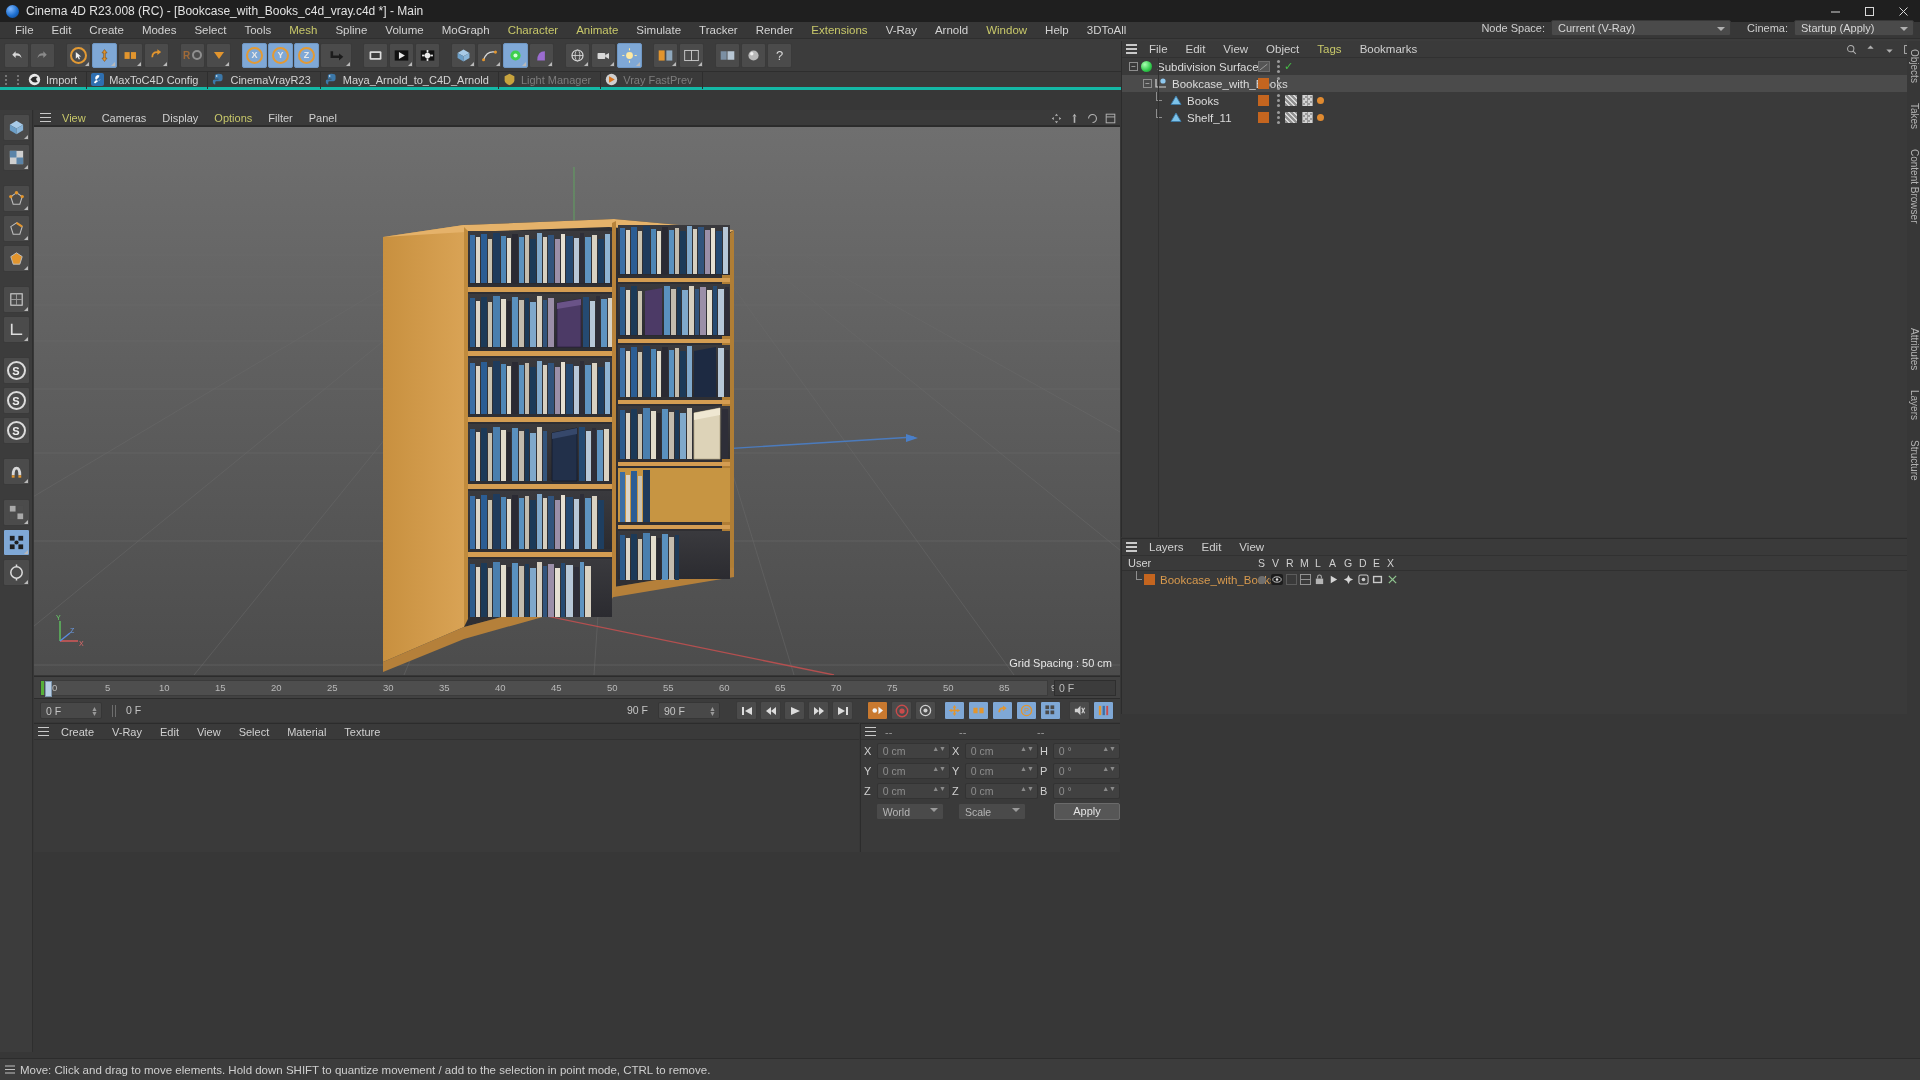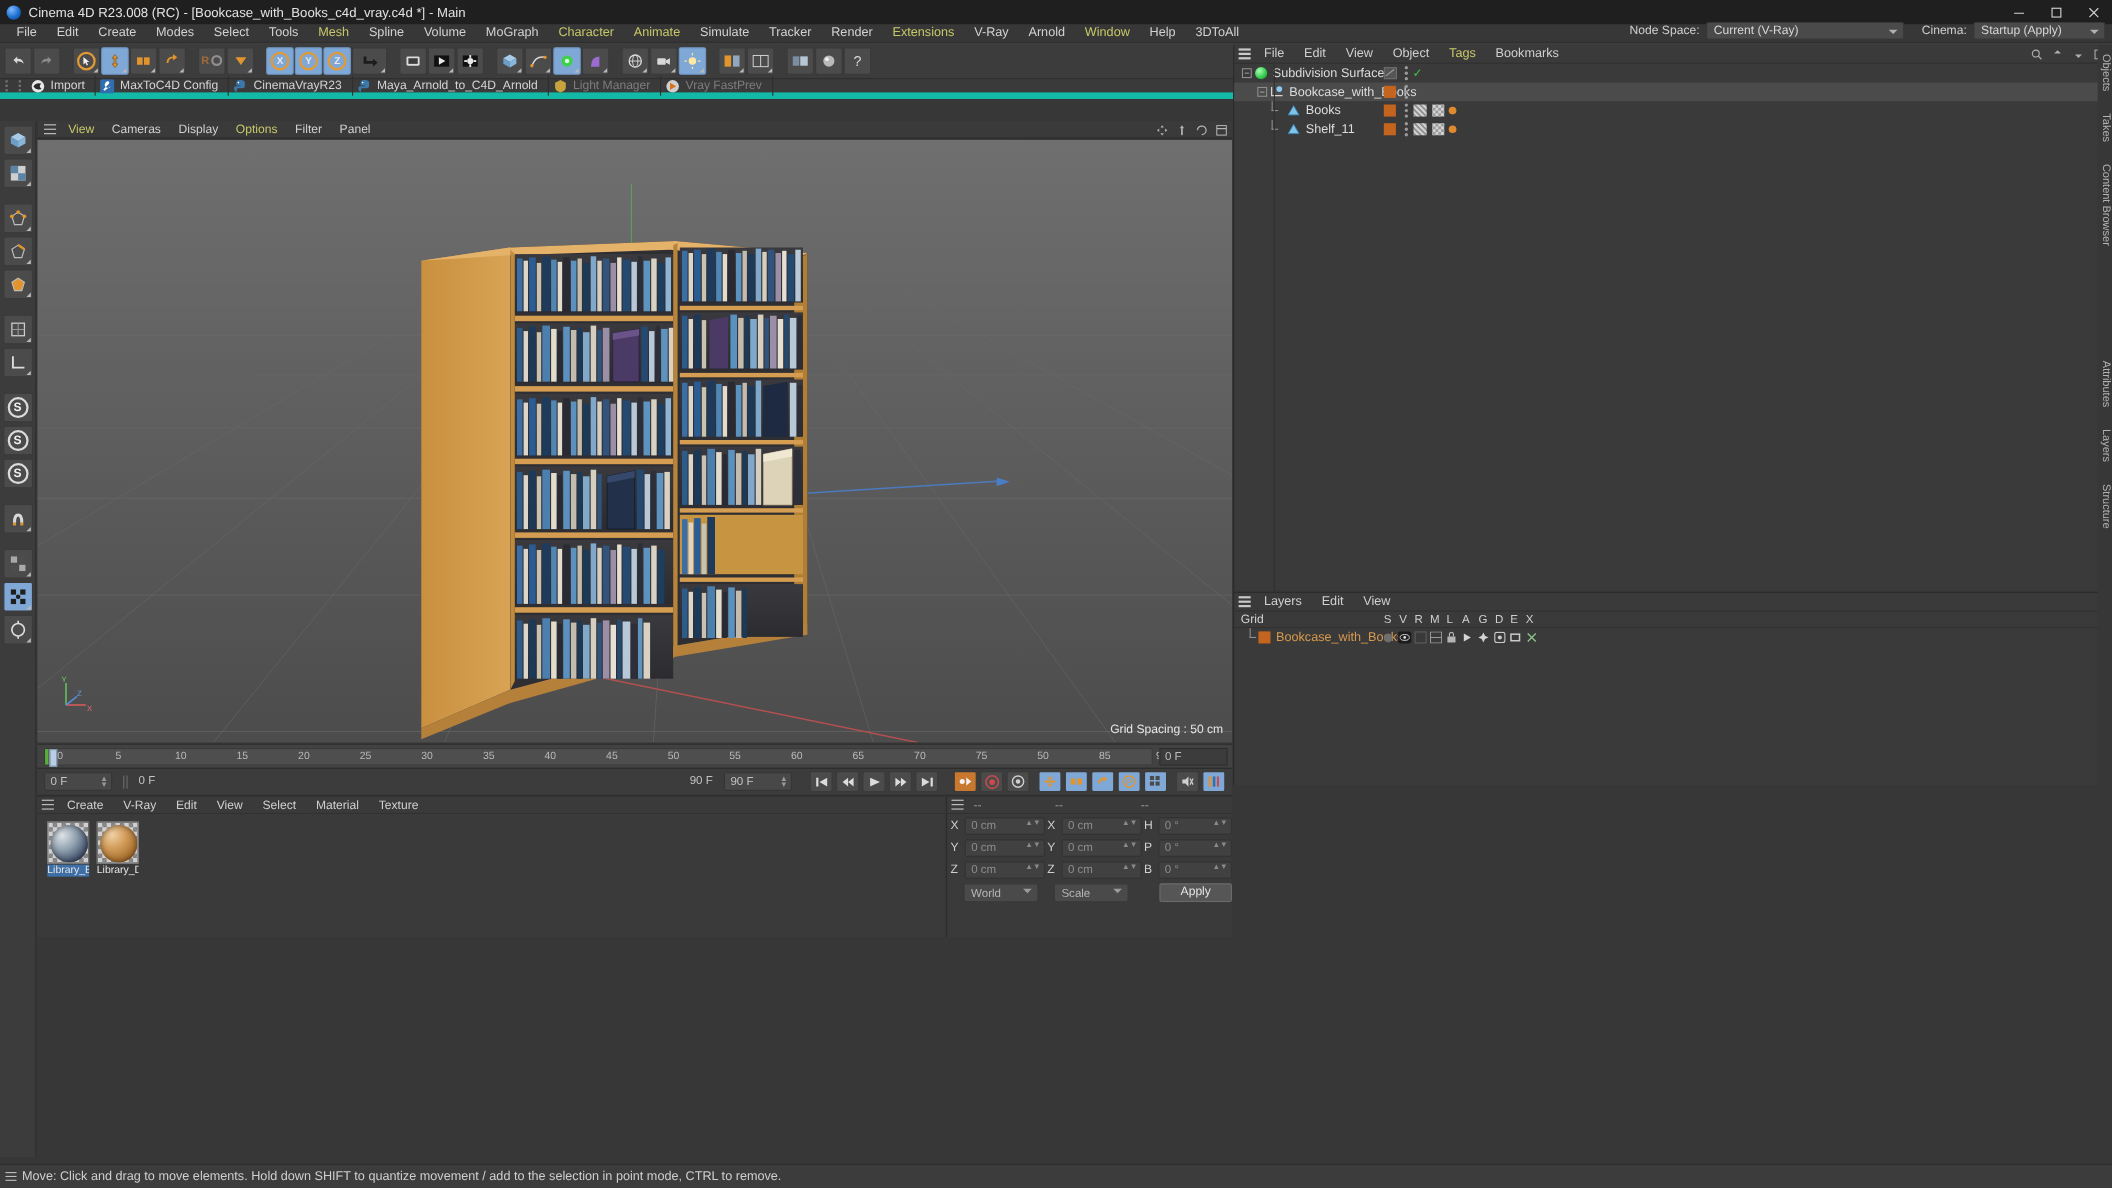--- a/index.html
+++ b/index.html
@@ -55,21 +55,21 @@
   .ring { width:17px; height:17px; border-radius:50%; border:2.4px solid #e39a34;
           display:flex; align-items:center; justify-content:center; font-size:9px;
           color:#e8e8e8; font-weight:bold; }
   .arrow-dn { width:0;height:0;border-left:5px solid transparent;border-right:5px solid transparent;
               border-top:7px solid #e2952e; }
   .tb-ico { width:17px; height:17px; display:block; }
 
   
   .plugins {
     height:18px; background:#3a3a3a; display:flex; align-items:center;
-    border-bottom:6px solid #14b8a6;
+    border-bottom:3px solid #14b8a6;
   }
   .grip { width:12px; height:18px; display:flex; align-items:center; justify-content:center; }
   .grip i { display:block; width:2px; height:2px; background:#777; box-shadow:0 4px 0 #777, 0 -4px 0 #777; }
   .plug {
     display:flex; align-items:center; gap:5px; padding:0 9px 0 4px; height:18px;
     border-right:1px solid #2e2e2e; white-space:nowrap; font-size:11px; color:#d4d4d4;
   }
   .plug.dim { color:#7d7d7d; }
   .plug-ico { width:13px; height:13px; border-radius:2px; flex:none; display:block; }
 
@@ -1140,38 +1140,20 @@
           <i></i>
         </div>
       <span class="mi" style="padding:0 9px;font-size:11px;color:#d0d0d0;line-height:16px;">Create</span>
       <span class="mi" style="padding:0 9px;font-size:11px;color:#d0d0d0;line-height:16px;">V-Ray</span>
       <span class="mi" style="padding:0 9px;font-size:11px;color:#d0d0d0;line-height:16px;">Edit</span>
       <span class="mi" style="padding:0 9px;font-size:11px;color:#d0d0d0;line-height:16px;">View</span>
       <span class="mi" style="padding:0 9px;font-size:11px;color:#d0d0d0;line-height:16px;">Select</span>
       <span class="mi" style="padding:0 9px;font-size:11px;color:#d0d0d0;line-height:16px;">Material</span>
       <span class="mi" style="padding:0 9px;font-size:11px;color:#d0d0d0;line-height:16px;">Texture</span>
     </div>
-    <div class="mm-body">
-      <div class="mat-cell">
-        <div class="mat-sphere">
-          <div class="ball" style="background:
-              radial-gradient(circle at 30% 28%, #dfe4e8 0%, #93a3b2 38%, #41506a 75%, #1d2736 100%);
-              box-shadow:inset 0 0 6px rgba(0,0,0,.5);"></div>
-        </div>
-        <div class="mat-name sel">Library_B</div>
-      </div>
-      <div class="mat-cell">
-        <div class="mat-sphere">
-          <div class="ball" style="background:
-              radial-gradient(circle at 32% 26%, #f0d2a6 0%, #d49f5e 35%, #a96f2e 72%, #6b4318 100%);
-              box-shadow:inset 0 0 6px rgba(0,0,0,.5);"></div>
-        </div>
-        <div class="mat-name">Library_D</div>
-      </div>
-    </div>
   </div>
 
   <div class="coords">
     <div class="co-head">
       <div class="vp-ham">
           <i></i>
         </div>
       <span class="co-dash" style="margin-left:6px;width:74px;">--</span>
       <span class="co-dash" style="width:78px;">--</span>
       <span class="co-dash">--</span>
@@ -1334,21 +1316,21 @@
   <div class="laymgr">
     <div class="lm-menu">
       <div class="vp-ham">
           <i></i>
         </div>
       <span class="mi" style="padding:0 9px;font-size:11.5px;color:#d0d0d0;line-height:17px;">Layers</span>
       <span class="mi" style="padding:0 9px;font-size:11.5px;color:#d0d0d0;line-height:17px;">Edit</span>
       <span class="mi" style="padding:0 9px;font-size:11.5px;color:#d0d0d0;line-height:17px;">View</span>
     </div>
     <div class="lm-head">
-      <span class="nm">Grid</span>
+      <span class="nm">User</span>
       <span class="lm-colhdr" style="left:136px;">S</span>
       <span class="lm-colhdr" style="left:150px;">V</span>
       <span class="lm-colhdr" style="left:164px;">R</span>
       <span class="lm-colhdr" style="left:178px;">M</span>
       <span class="lm-colhdr" style="left:193px;">L</span>
       <span class="lm-colhdr" style="left:207px;">A</span>
       <span class="lm-colhdr" style="left:222px;">G</span>
       <span class="lm-colhdr" style="left:237px;">D</span>
       <span class="lm-colhdr" style="left:251px;">E</span>
       <span class="lm-colhdr" style="left:265px;">X</span>

